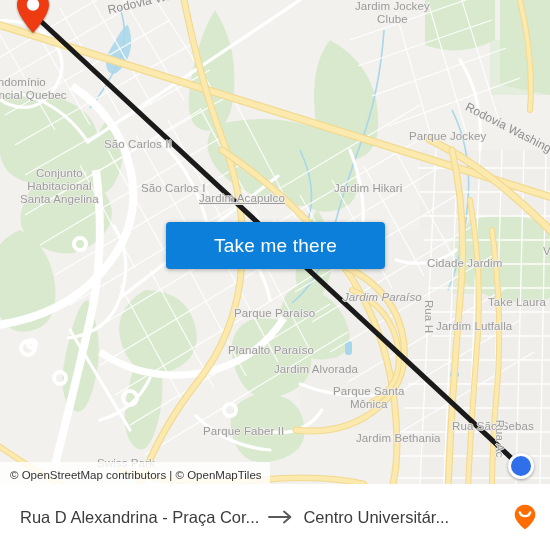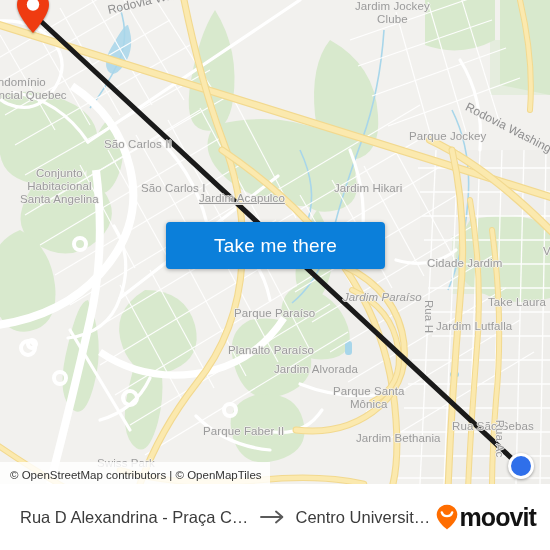--- a/index.html
+++ b/index.html
@@ -401,17 +401,16 @@
       </svg>
     </span>
 
     <span id="dest-name" class="endpoint">Centro Universitár...</span>
 
     <span id="moovit-logo">
       <svg width="22" height="26" viewBox="0 0 22 26" xmlns="http://www.w3.org/2000/svg">
         <path d="M11 0.8 C5.2 0.8 0.7 5.2 0.7 10.8 C0.7 18 11 25.4 11 25.4 C11 25.4 21.3 18 21.3 10.8 C21.3 5.2 16.8 0.8 11 0.8 Z" fill="#ff6d00"></path>
         <path d="M5.8 8.4 C7.4 13.4 14.6 13.4 16.2 8.4" stroke="#ffffff" stroke-width="2.4" fill="none" stroke-linecap="round"></path>
       </svg>
-      <span id="moovit-wordmark">moovit</span>
     </span>
   </div>
 
 </div>
 
 </body></html>

